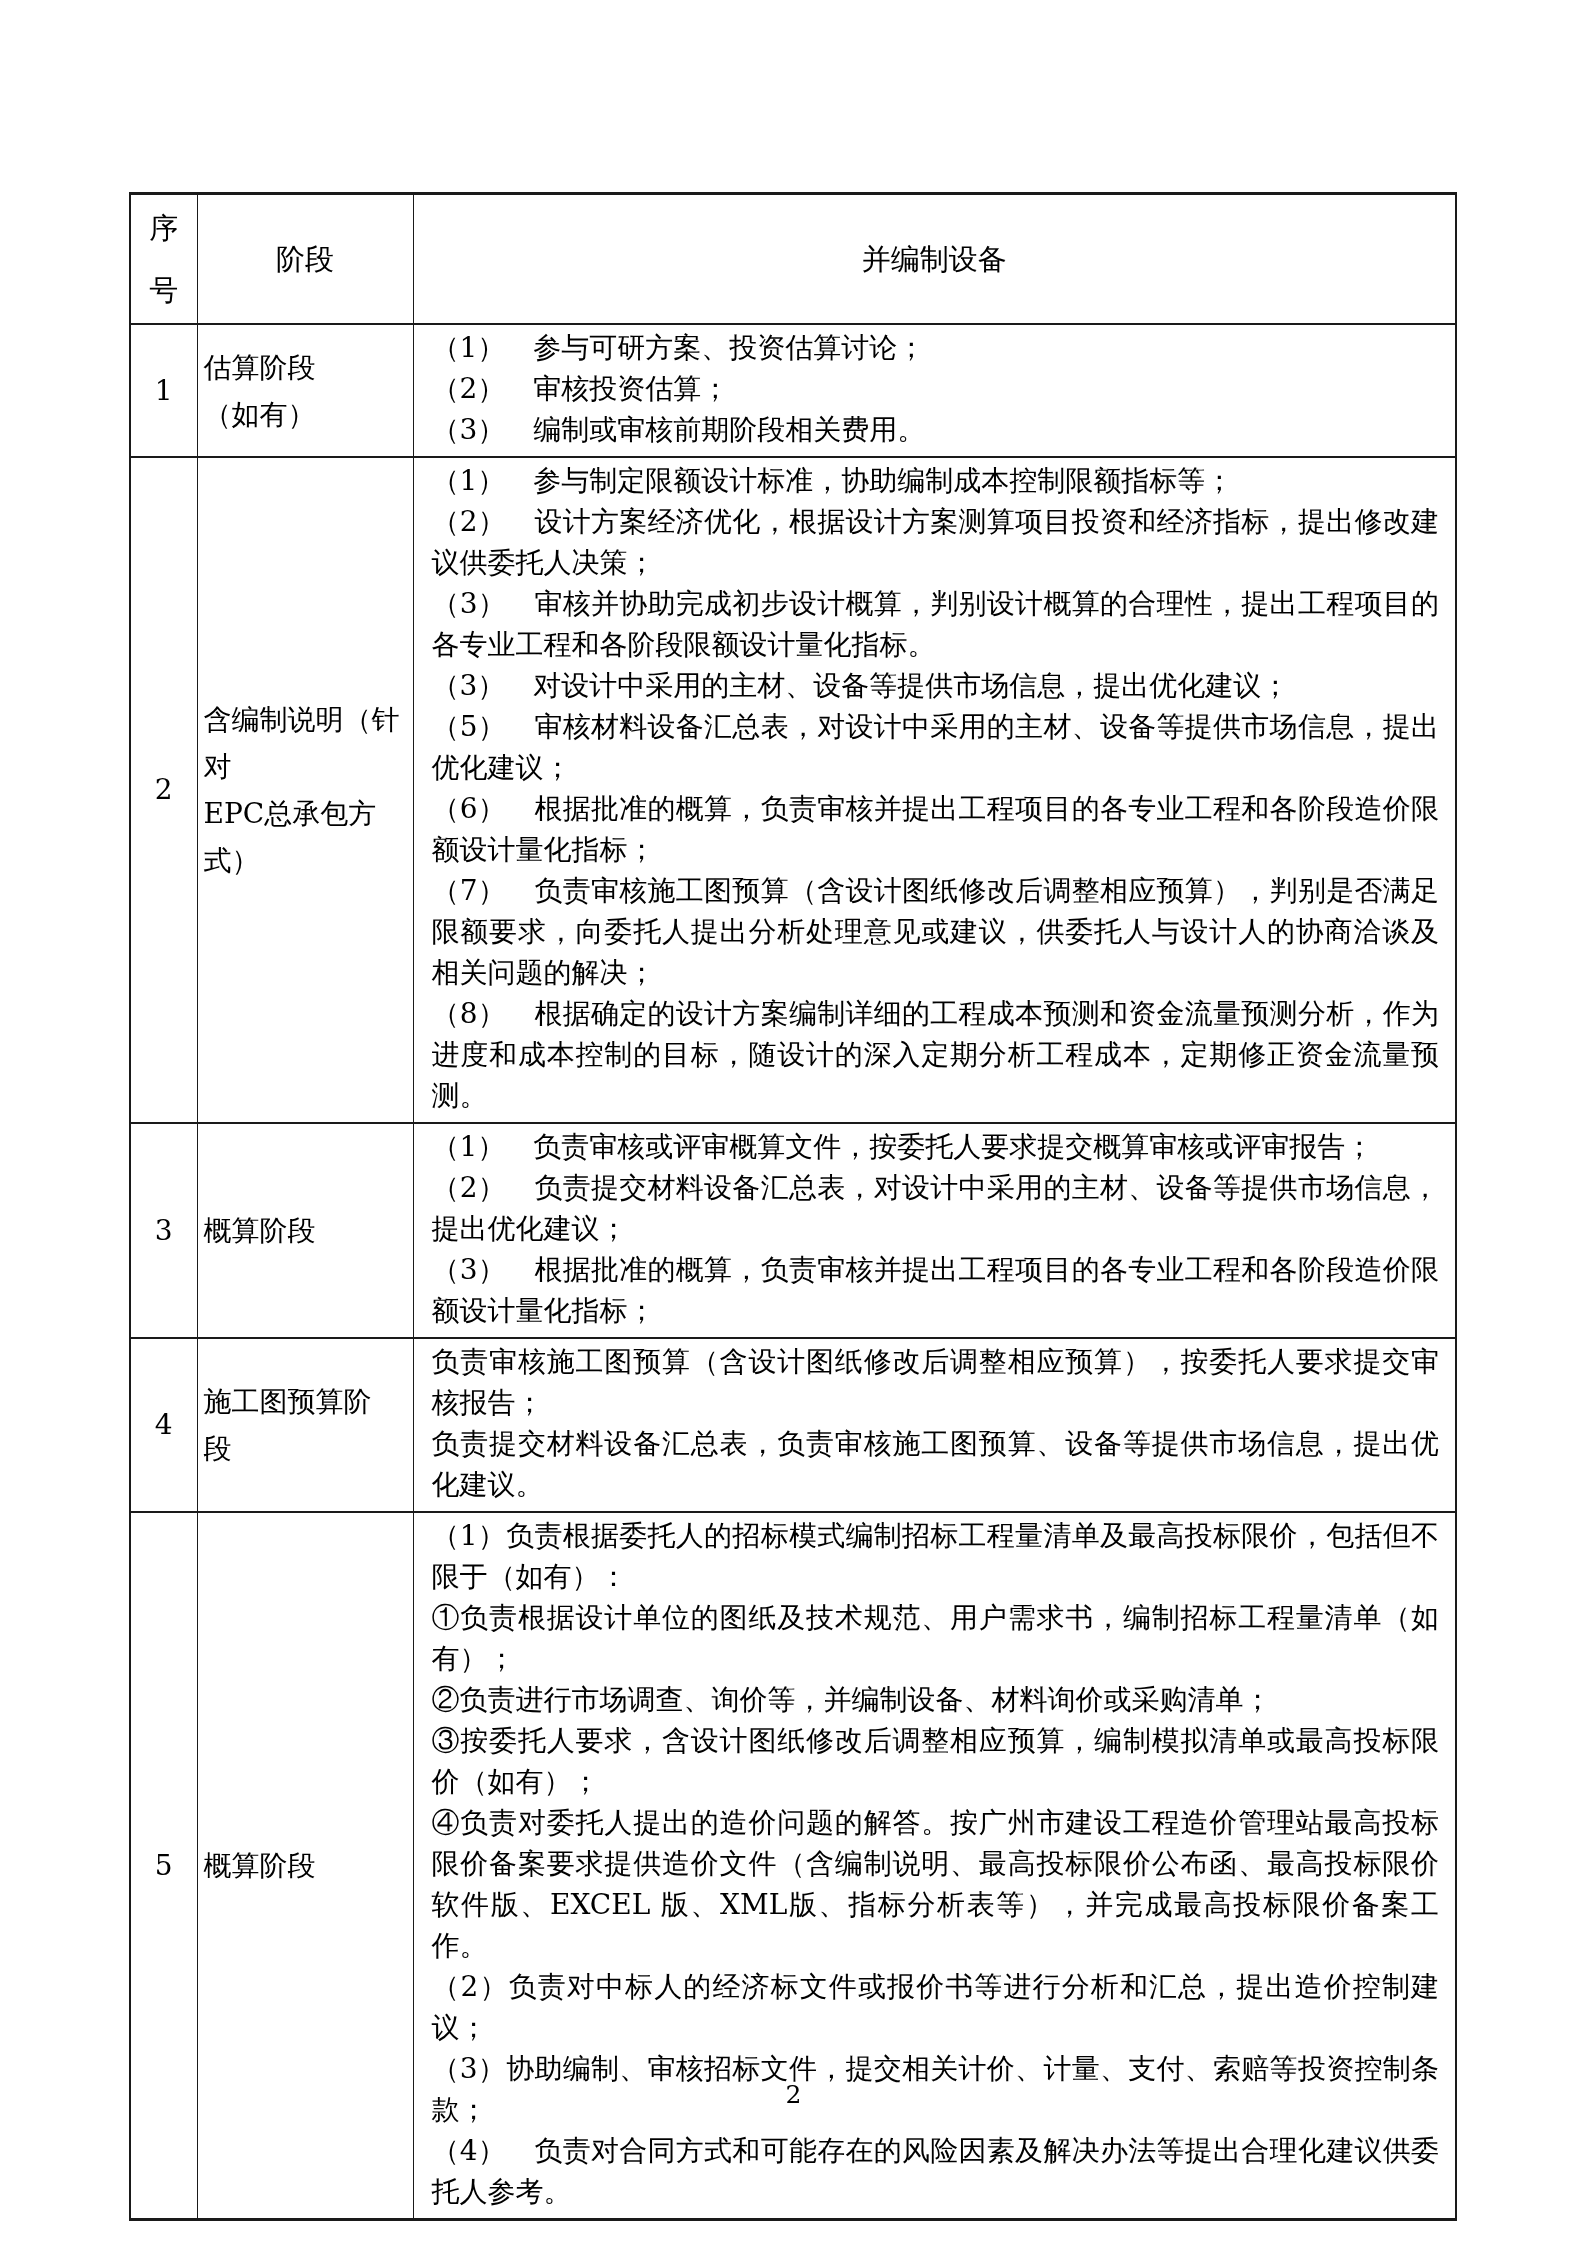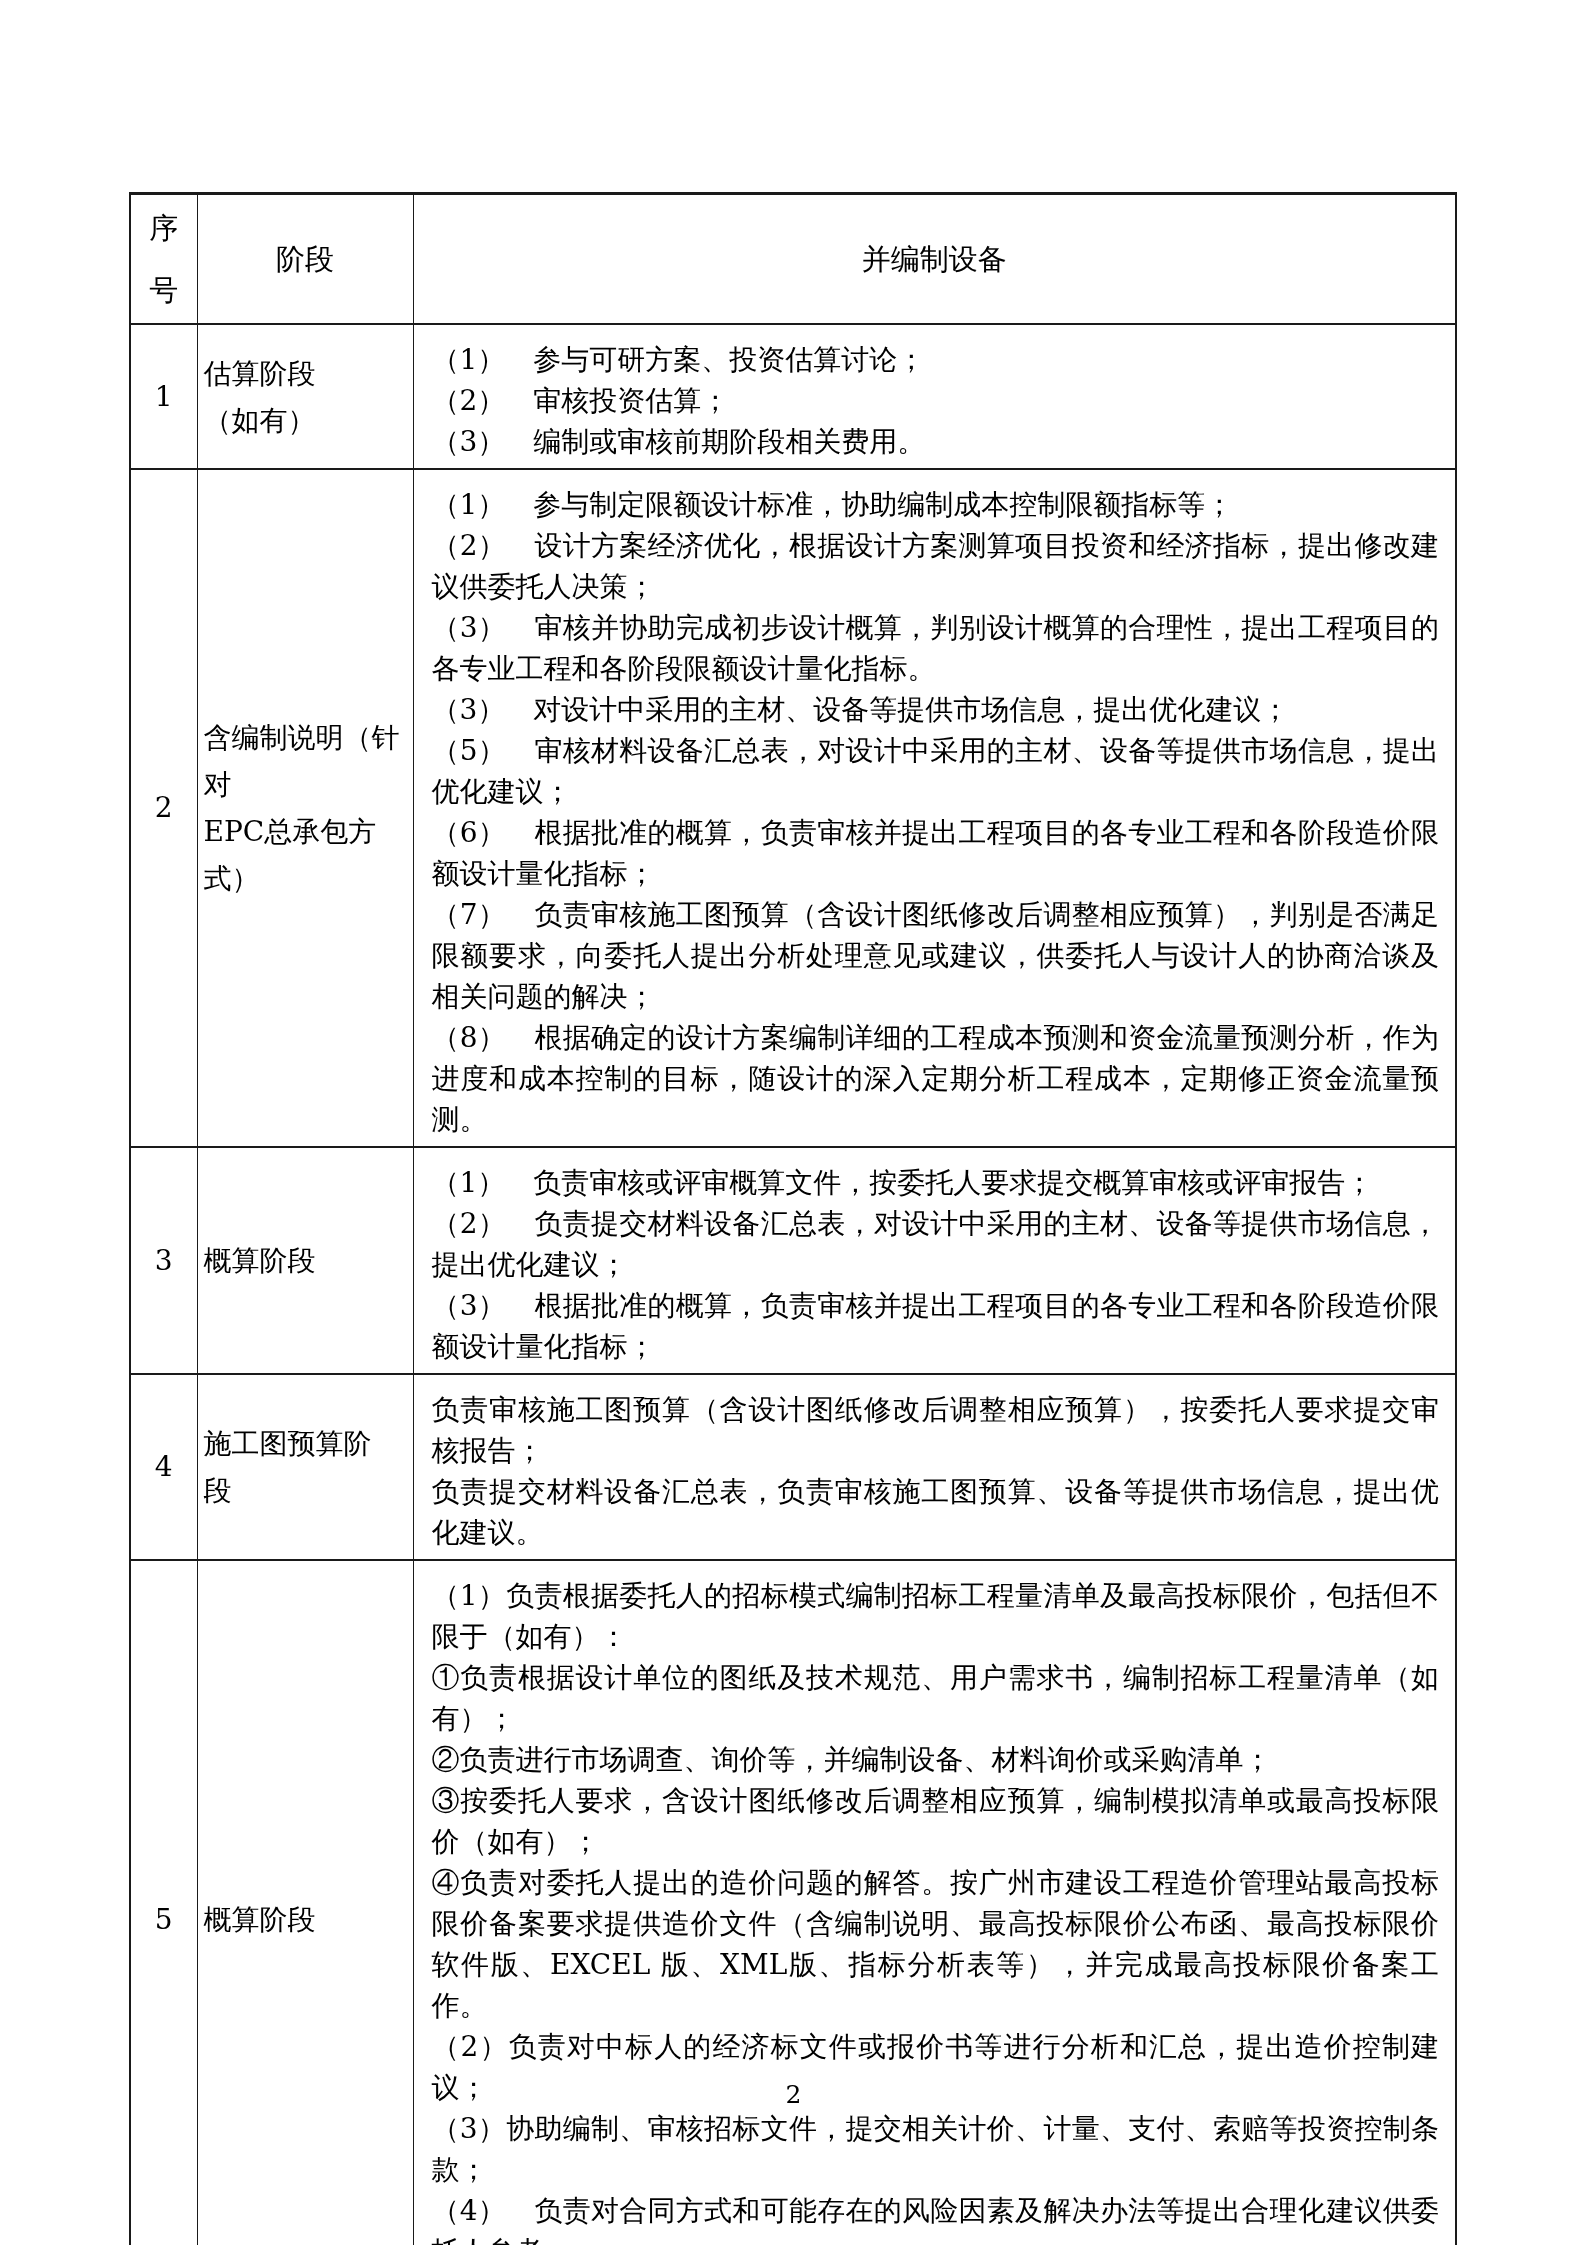--- a/index.html
+++ b/index.html
@@ -56,21 +56,21 @@
   .stage-cell {
     text-align: left;
     font-size: 28px;
     line-height: 47px;
     white-space: pre-line;
     padding: 2px 6px;
   }
   .content-cell {
     font-size: 28px;
     line-height: 41px;
-    padding: 14px 16px 6px 18px;
+    padding: 2px 16px 6px 18px;
     text-align: justify;
     vertical-align: middle;
   }
   .content-cell p {
     margin: 0;
     padding: 0;
   }
   .page-number {
     position: absolute;
     top: 2080px;

